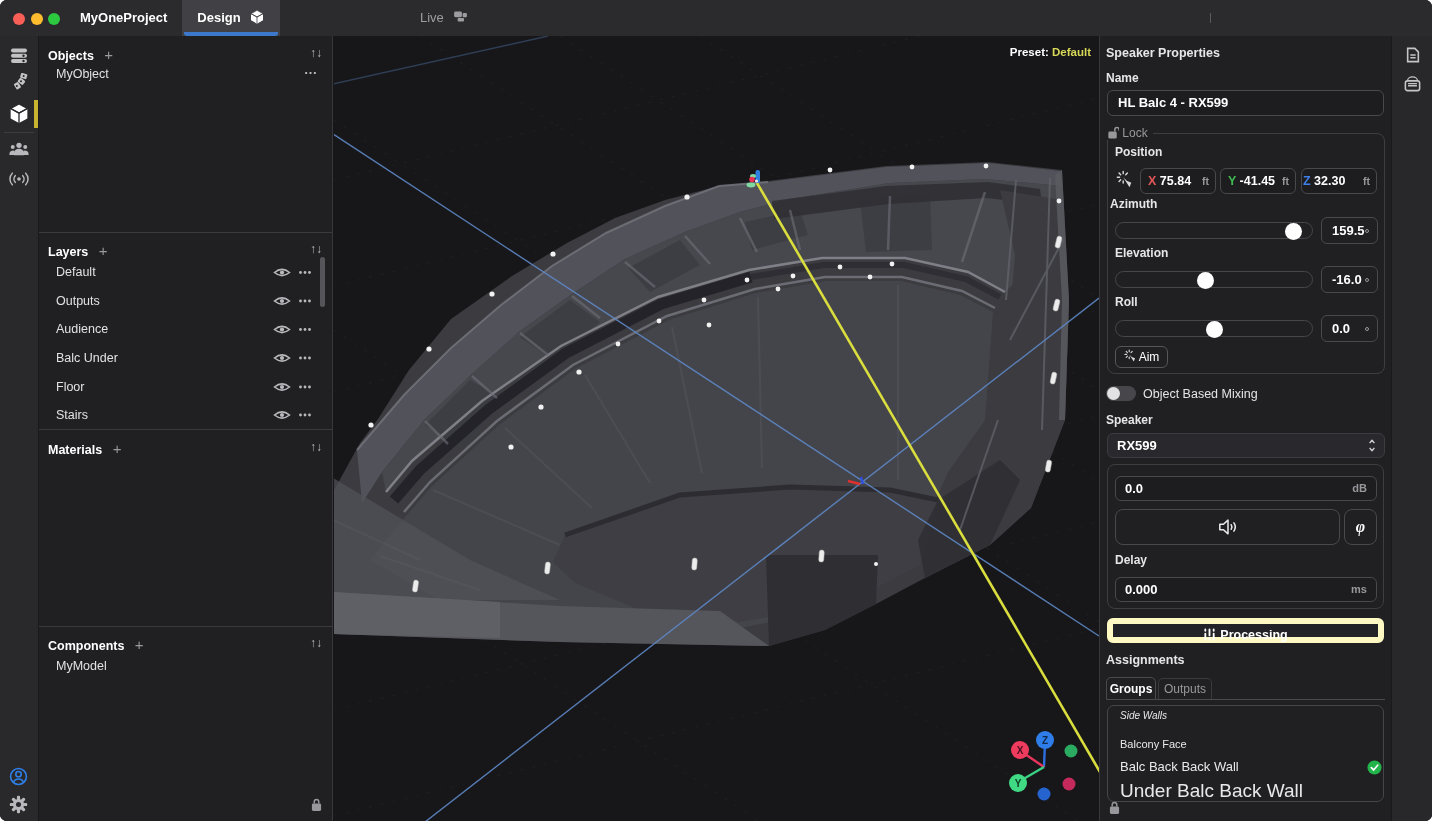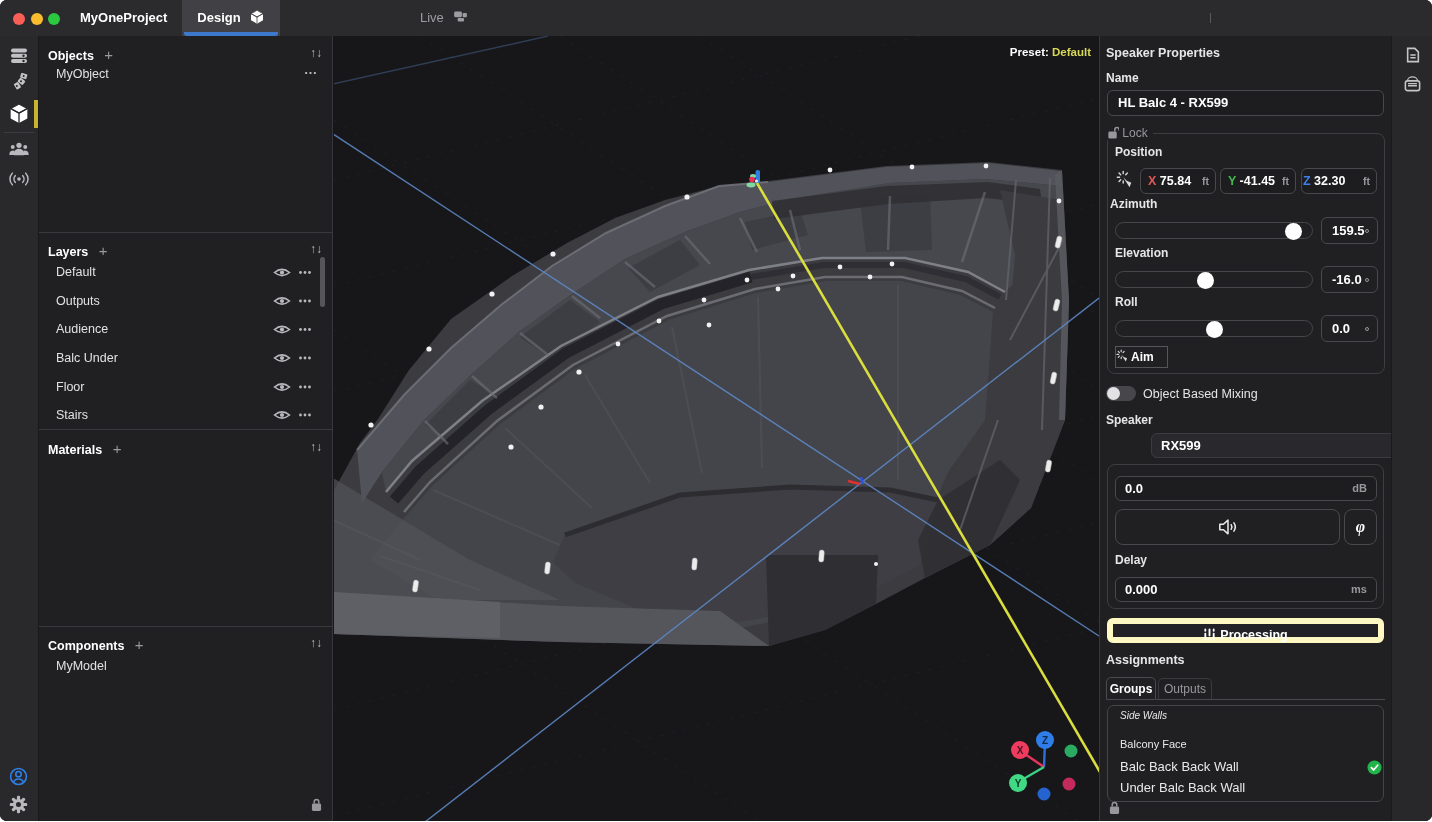--- a/index.html
+++ b/index.html
@@ -378,33 +378,33 @@
         <div class="knob" style="left:81px;"></div>
       </div>
     <div class="valbox" style="top:230px;">-16.0<span class="degc"></span></div>
 
     <div class="rp-label" style="left:15px;top:259px;">Roll</div>
     <div class="slider" style="top:284px;">
         <div class="knob" style="left:90px;"></div>
       </div>
     <div class="valbox" style="top:279px;">0.0<span class="degc"></span></div>
 
-    <div style="position:absolute;left:15px;top:310px;width:53px;height:22px;border:1px solid #55555a;border-radius:0;color:#fff;font-size:12px;font-weight:bold;line-height:21px;">
+    <div style="position:absolute;left:15px;top:310px;width:53px;height:22px;border:1px solid #55555a;border-radius:6px;color:#fff;font-size:12px;font-weight:normal;line-height:21px;text-align:center;">
       <svg width="13" height="14" viewBox="0 0 20 21" fill="none" stroke="#d8d8da" stroke-width="1.8" stroke-linecap="round" style="vertical-align:-2px;margin-right:2px;">
         <path d="M8 8 L15 19 L17 14 L12 12 Z" fill="#d8d8da" stroke="none"></path>
         <path d="M8 1.5 V4 M8 12 V14.5 M1.5 8 H4 M3.4 3.4 L5.2 5.2 M12.6 3.4 L10.8 5.2 M3.4 12.6 L5.2 10.8"></path>
       </svg>Aim</div>
 
     <div style="position:absolute;left:6px;top:350px;width:30px;height:15px;border-radius:8px;background:#47474b;">
       <div style="position:absolute;left:1px;top:1px;width:13px;height:13px;border-radius:50%;background:#e2e2e4;"></div>
     </div>
     <div style="position:absolute;left:43px;top:351px;color:#e4e4e6;font-size:12.5px;">Object Based Mixing</div>
 
     <div class="rp-label" style="top:377px;">Speaker</div>
-    <div style="position:absolute;left:7px;top:397px;width:278px;height:25px;background:#29292d;border:1px solid #3c3c40;border-radius:6px;color:#fff;font-size:13px;font-weight:bold;line-height:23px;padding-left:9px;margin-left:44px;">RX599
+    <div style="position:absolute;left:7px;top:397px;width:278px;height:25px;background:#29292d;border:1px solid #3c3c40;border-radius:6px;color:#fff;font-size:13px;font-weight:bold;line-height:23px;padding-left:9px;">RX599
       <svg style="position:absolute;right:8px;top:5px;" width="8" height="13" viewBox="0 0 10 16" fill="none" stroke="#cdcdd1" stroke-width="1.8" stroke-linejoin="round">
           <path d="M2 5 L5 1.5 L8 5"></path>
           <path d="M2 11 L5 14.5 L8 11"></path>
         </svg>
     </div>
 
     <div class="fieldset" style="left:7px;top:428px;width:277px;height:145px;"></div>
     <div class="rp-input" style="left:15px;top:440px;width:262px;height:25px;line-height:23px;padding-left:9px;">0.0<span style="position:absolute;right:9px;color:#98989c;font-size:11px;">dB</span></div>
     <div style="position:absolute;left:15px;top:473px;width:225px;height:36px;border:1px solid #49494d;border-radius:8px;text-align:center;">
       <svg style="margin-top:7px;" width="22" height="20" viewBox="0 0 24 22" fill="none" stroke="#e8e8ea" stroke-width="1.7" stroke-linejoin="round" stroke-linecap="round">
@@ -423,21 +423,21 @@
       </svg>Processing</div>
 
     <div class="rp-label" style="top:617px;font-size:12.5px;">Assignments</div>
     <div style="position:absolute;left:6px;top:641px;width:50px;height:23px;border:1px solid #4a4a4e;border-radius:5px 5px 0 0;color:#fff;font-size:12px;font-weight:bold;text-align:center;line-height:22px;">Groups</div>
     <div style="position:absolute;left:58px;top:642px;width:54px;height:22px;border:1px solid #3a3a3e;border-bottom:none;border-radius:5px 5px 0 0;color:#98989c;font-size:12px;text-align:center;line-height:21px;">Outputs</div>
     <div style="position:absolute;left:56px;top:663px;width:229px;height:1px;background:#4a4a4e;"></div>
     <div style="position:absolute;left:7px;top:669px;width:277px;height:97px;border:1px solid #45454a;border-radius:7px;">
       <div style="position:absolute;left:12px;top:4px;color:#e8e8ea;font-size:10px;font-style:italic;">Side Walls</div>
       <div style="position:absolute;left:12px;top:32px;color:#e8e8ea;font-size:11px;">Balcony Face</div>
       <div style="position:absolute;left:12px;top:53px;color:#e8e8ea;font-size:13px;">Balc Back Back Wall</div>
-      <div style="position:absolute;left:12px;top:74px;color:#e8e8ea;font-size:13px;">Under Balc Back Wall</div>
+      <div style="position:absolute;left:12px;top:74px;color:#e8e8ea;font-size:19px;">Under Balc Back Wall</div>
       <svg style="position:absolute;left:259px;top:54px;" width="15" height="15" viewBox="0 0 16 16">
           <circle cx="8" cy="8" r="7.5" fill="#23b34b"></circle>
           <path d="M4.6 8.2 L7 10.6 L11.4 5.6" fill="none" stroke="#fff" stroke-width="1.8" stroke-linecap="round"></path>
         </svg>
     </div>
     <svg style="position:absolute;left:9px;top:765px;" width="11" height="13" viewBox="0 0 12 14" fill="#98989c">
       <rect x="1" y="6" width="10" height="8" rx="1.5"></rect>
       <path d="M3.5 6 V4 a2.5 2.5 0 0 1 5 0 V6" fill="none" stroke="#98989c" stroke-width="1.6"></path>
     </svg>
   </div>

